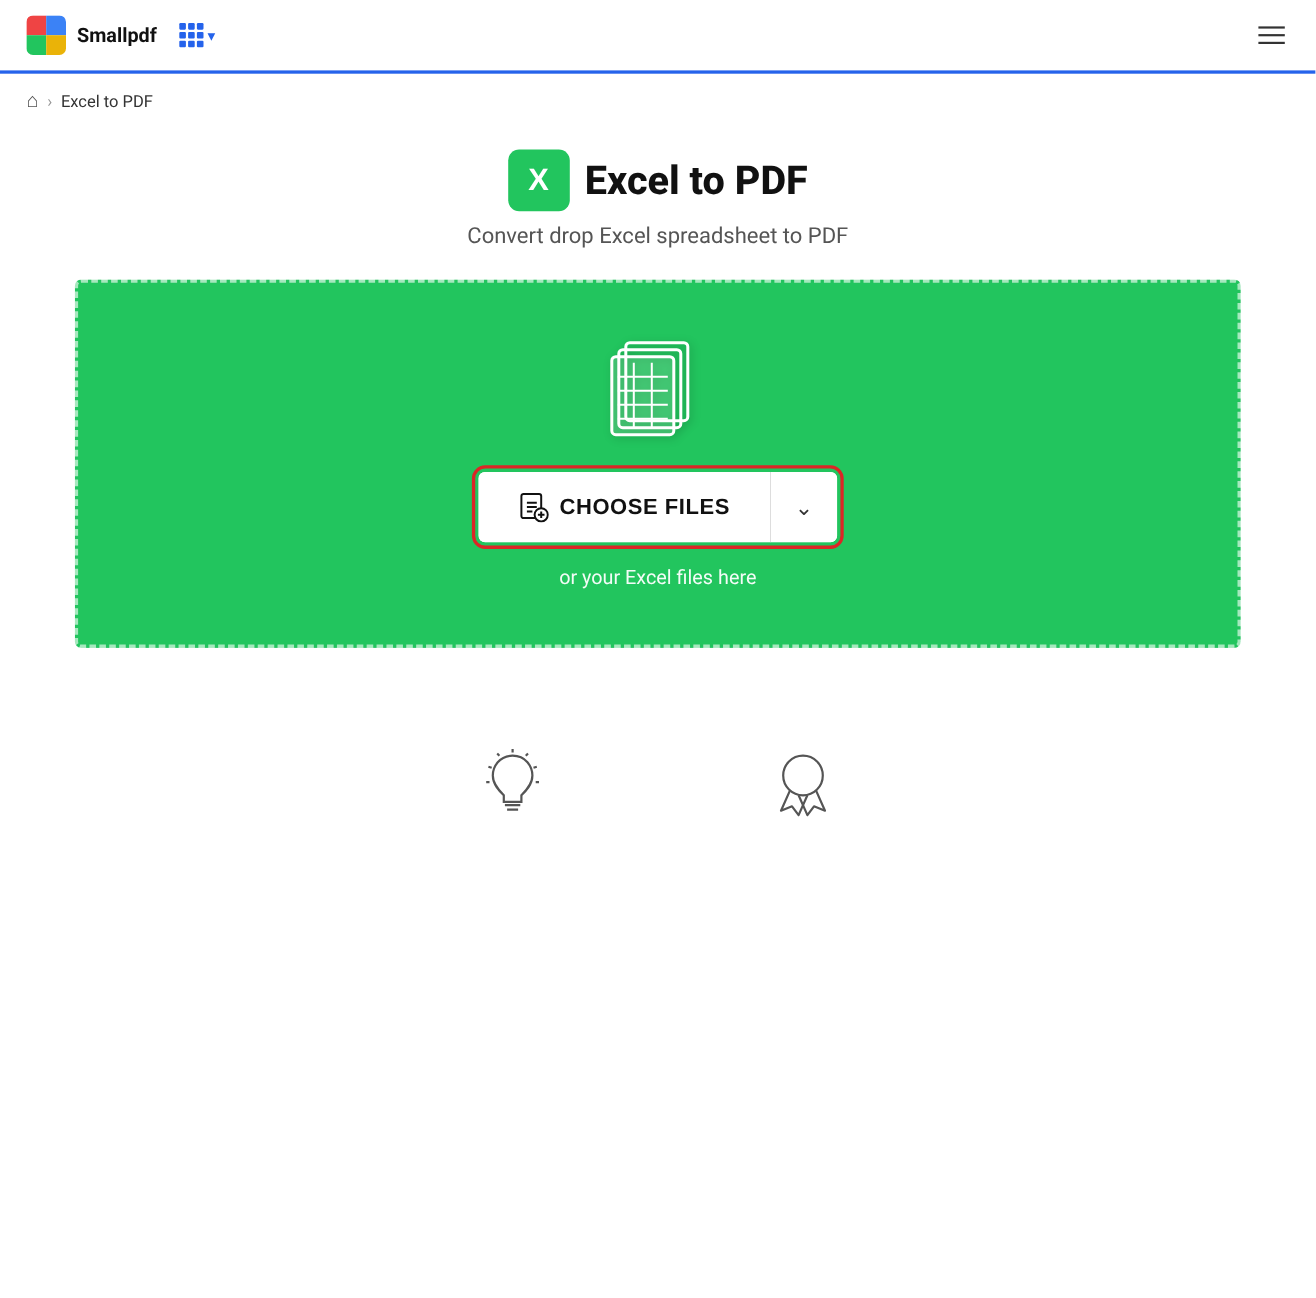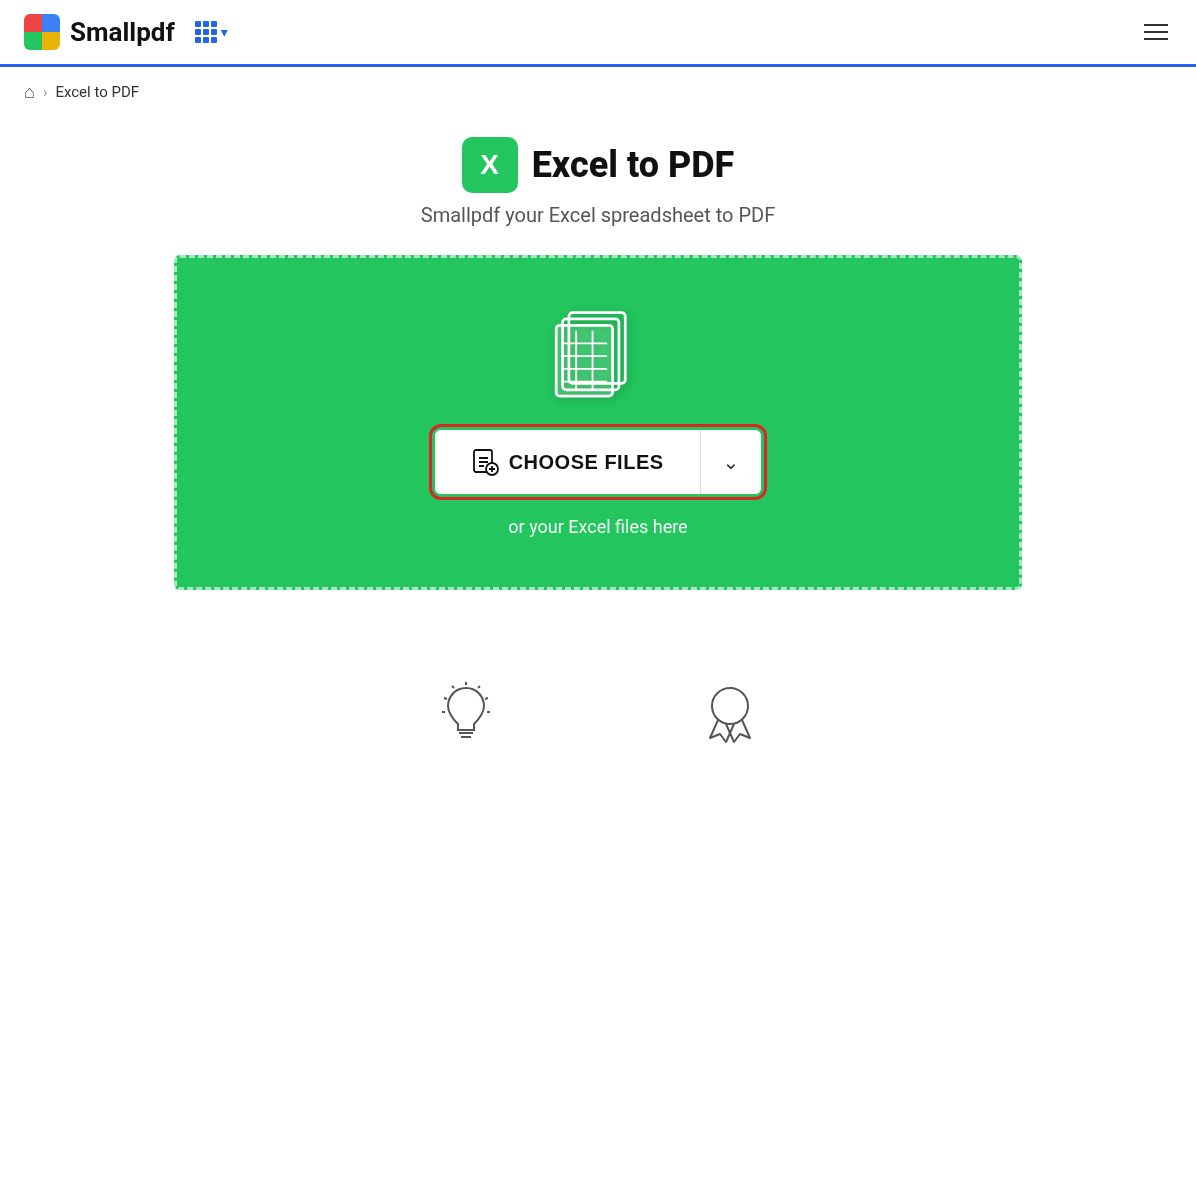--- a/index.html
+++ b/index.html
@@ -46,21 +46,21 @@
       grid-template-columns: 1fr 1fr;
       grid-template-rows: 1fr 1fr;
     }
 
     .logo-icon .q1 { background: #ef4444; }
     .logo-icon .q2 { background: #3b82f6; }
     .logo-icon .q3 { background: #22c55e; }
     .logo-icon .q4 { background: #eab308; }
 
     .logo-text {
-      font-size: 26px;
+      font-size: 18px;
       font-weight: 700;
       color: #111;
     }
 
     .apps-btn {
       display: flex;
       align-items: center;
       gap: 4px;
       cursor: pointer;
       border: none;
@@ -170,21 +170,21 @@
       color: #111;
     }
 
     .page-subtitle {
       font-size: 20px;
       color: #555;
     }
 
     
     .dropzone {
-      width: 848px;
+      width: 1060px;
       background: #22c55e;
       border-radius: 6px;
       border: 3px dashed rgba(255,255,255,0.6);
       padding: 50px 40px;
       display: flex;
       flex-direction: column;
       align-items: center;
       justify-content: center;
       gap: 22px;
       position: relative;
@@ -320,21 +320,21 @@
   <span class="breadcrumb-current">Excel to PDF</span>
 </nav>
 
 <main class="main">
 
   <div class="page-title-area">
     <div class="title-row">
       <div class="excel-icon">X</div>
       <h1 class="page-title">Excel to PDF</h1>
     </div>
-    <p class="page-subtitle">Smallpdf your Excel spreadsheet to PDF</p>
+    <p class="page-subtitle">Convert drop Excel spreadsheet to PDF</p>
   </div>
 
   <div class="dropzone">
 
     <div class="spreadsheet-icon-wrapper">
       <svg viewBox="0 0 100 110" fill="none" xmlns="http://www.w3.org/2000/svg">
 
         <rect x="18" y="5" width="62" height="78" rx="4" fill="none" stroke="white" stroke-width="3"></rect>
 
         <rect x="11" y="12" width="62" height="78" rx="4" fill="none" stroke="white" stroke-width="3"></rect>

